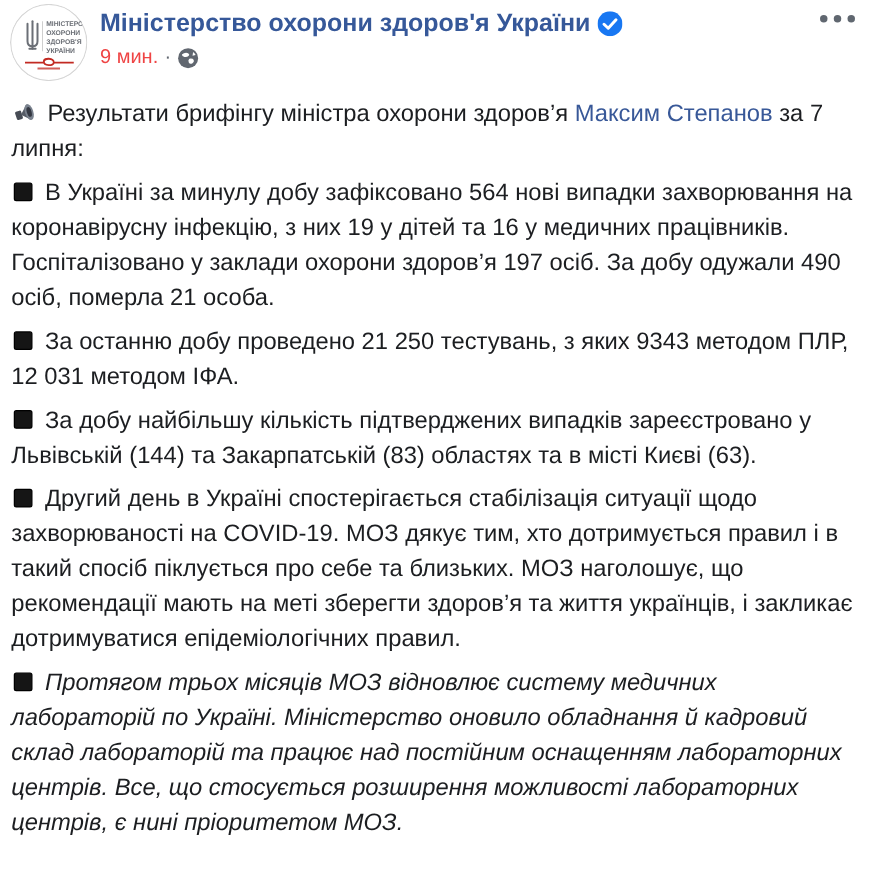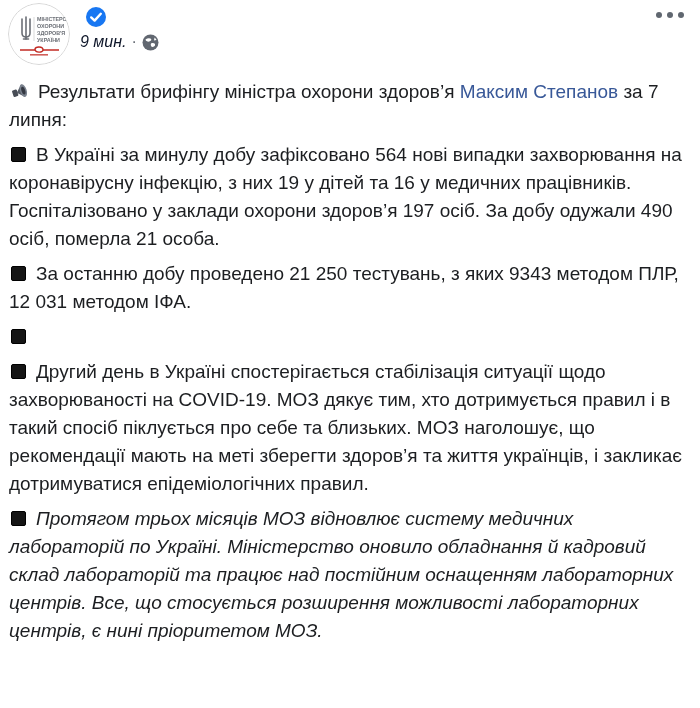--- a/index.html
+++ b/index.html
@@ -60,23 +60,22 @@
   }
   .meta-row {
     margin-top: 6px;
     font-size: 16px;
     color: #616770;
     display: flex;
     align-items: center;
     gap: 5px;
   }
   .meta-row a {
-    color: #0f172a;
+    color: #ef4444;
     text-decoration: none;
-    font-style: italic;
   }
   .globe-icon { width: 17px; height: 17px; display: inline-block; }
   .more-btn {
     position: absolute;
     top: 8px;
     right: 12px;
     display: flex;
     gap: 5px;
     padding: 4px;
     cursor: pointer;
@@ -149,20 +148,21 @@
           <path d="M12 47 h15"></path>
           <path d="M35 47 h16"></path>
           <path d="M27 47 c0 -4 8 -4 8 0 c0 3 -8 3 -8 -1 c0 -3 8 -3 8 1"></path>
         </g>
         <rect x="22" y="51" width="18" height="1.6" fill="#c22a23" opacity="0.75"></rect>
       </svg>
     </div>
 
     <div class="header-text">
       <div class="page-name-row">
+        <a class="page-name" href="#">Міністерство охорони здоров'я України</a>
         <svg class="verified-badge" viewBox="0 0 20 20">
           <circle cx="10" cy="10" r="10" fill="#1877f2"></circle>
           <path d="M5.2 10.4 L8.6 13.6 L14.8 6.8" stroke="#ffffff" stroke-width="2.4" fill="none" stroke-linecap="round" stroke-linejoin="round"></path>
         </svg>
       </div>
       <div class="meta-row">
         <a href="#">9 мин.</a>
         <span>·</span>
         <svg class="globe-icon" viewBox="0 0 17 17">
           <circle cx="8.5" cy="8.5" r="8" fill="#616770"></circle>
@@ -195,21 +195,21 @@
 
     <p class="para">
       <span class="bullet-sq"></span><span>В Україні за минулу добу зафіксовано 564 нові випадки захворювання на коронавірусну інфекцію, з них 19 у дітей та 16 у медичних працівників. Госпіталізовано у заклади охорони здоров’я 197 осіб. За добу одужали 490 осіб, померла 21 особа.</span>
     </p>
 
     <p class="para">
       <span class="bullet-sq"></span><span>За останню добу проведено 21 250 тестувань, з яких 9343 методом ПЛР, 12 031 методом ІФА.</span>
     </p>
 
     <p class="para">
-      <span class="bullet-sq"></span>
+      <span class="bullet-sq"></span><span>За добу найбільшу кількість підтверджених випадків зареєстровано у Львівській (144) та Закарпатській (83) областях та в місті Києві (63).</span>
     </p>
 
     <p class="para">
       <span class="bullet-sq"></span><span>Другий день в Україні спостерігається стабілізація ситуації щодо захворюваності на COVID-19. МОЗ дякує тим, хто дотримується правил і в такий спосіб піклується про себе та близьких. МОЗ наголошує, що рекомендації мають на меті зберегти здоров’я та життя українців, і закликає дотримуватися епідеміологічних правил.</span>
     </p>
 
     <p class="para">
       <span class="bullet-sq"></span><span>Протягом трьох місяців МОЗ відновлює систему медичних лабораторій по Україні. Міністерство оновило обладнання й кадровий склад лабораторій та працює над постійним оснащенням лабораторних центрів. Все, що стосується розширення можливості лабораторних центрів, є нині пріоритетом МОЗ.</span>
     </p>
 

